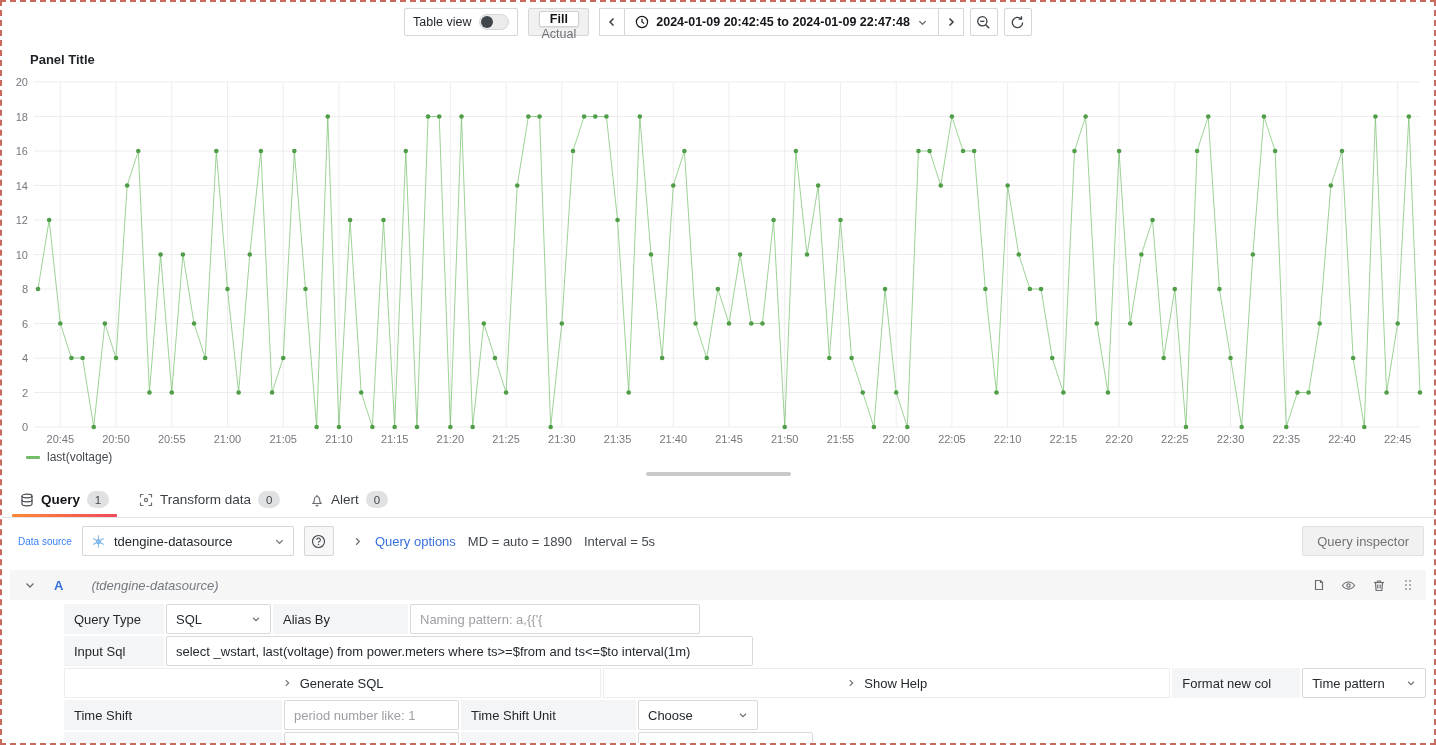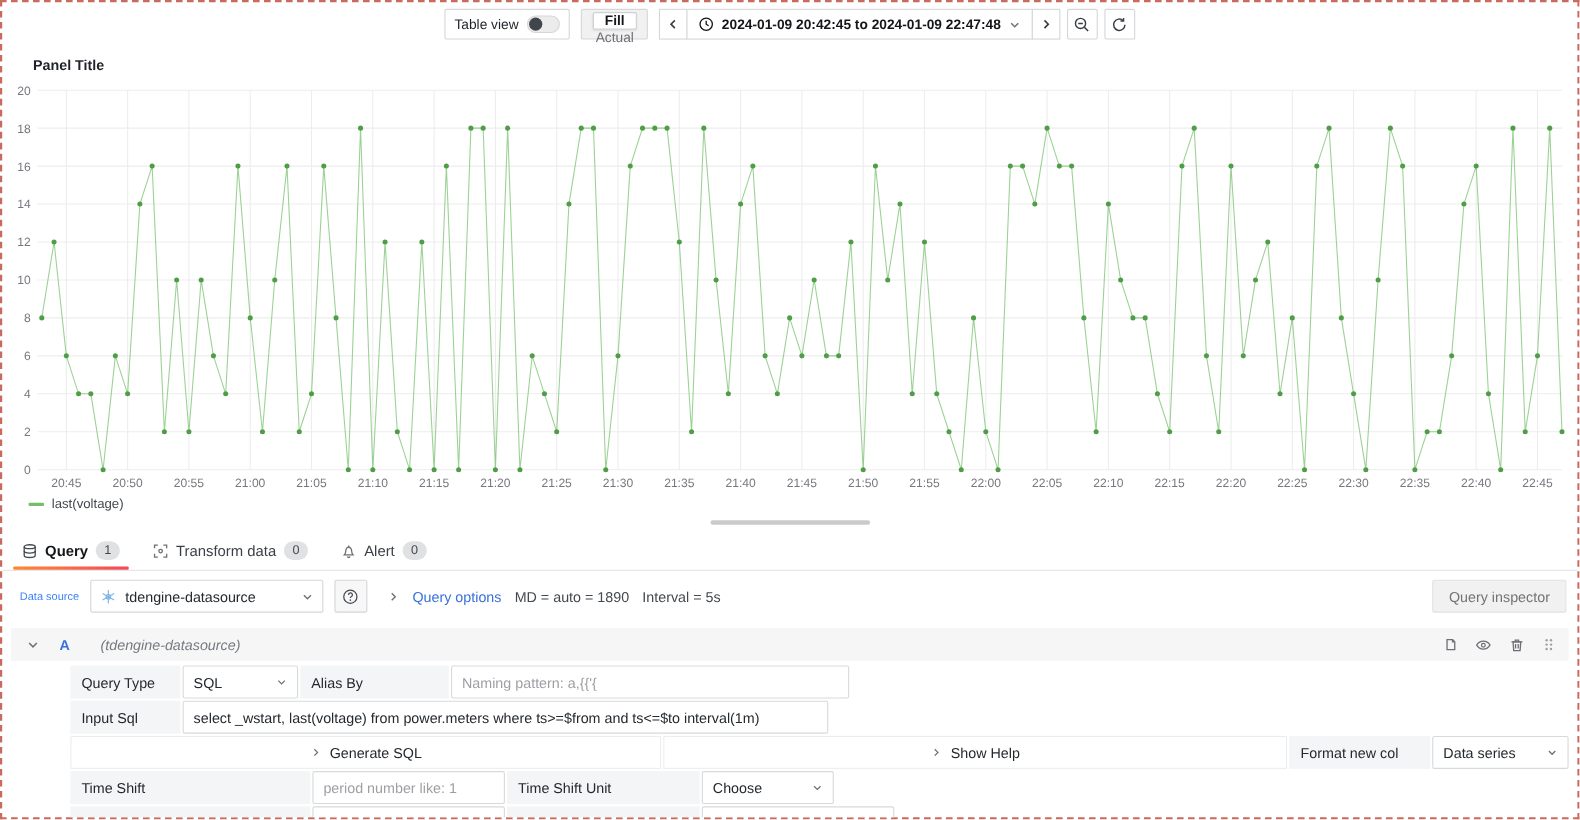--- a/index.html
+++ b/index.html
@@ -455,21 +455,21 @@
 
       <div class="frow">
         <div class="flabel" style="width:100px">Query Type</div>
         <div class="fselect" style="width:105px">
           <span class="grow">SQL</span>
           <svg class="ic" width="10" height="10" viewBox="0 0 12 12">
               <polyline points="2.5,4.5 6,8 9.5,4.5" fill="none" stroke="#6e7074" stroke-width="1.4"></polyline>
             </svg>
         </div>
         <div class="flabel" style="width:135px">Alias By</div>
-        <input class="finput" style="width: 362px;" placeholder="Naming pattern: a,{{'{">
+        <input class="finput" style="width: 290px;" placeholder="Naming pattern: a,{{'{">
       </div>
 
       <div class="frow">
         <div class="flabel" style="width:100px">Input Sql</div>
         <input class="finput" style="width: 587px;" value="select _wstart, last(voltage) from power.meters where ts&gt;=$from and ts&lt;=$to interval(1m)">
       </div>
 
       <div class="frow">
         <div class="collapse-cell" style="width:538px">
           <span class="chev">
@@ -482,21 +482,21 @@
         <div class="collapse-cell" style="width:568px">
           <span class="chev">
               <svg class="ic" width="10" height="10" viewBox="0 0 12 12">
                 <polyline points="4.5,2.5 8,6 4.5,9.5" fill="none" stroke="#6e7074" stroke-width="1.4"></polyline>
               </svg>
             </span>
           <span>Show Help</span>
         </div>
         <div class="flabel" style="width:128px">Format new col</div>
         <div class="fselect" style="width:124px">
-          <span class="grow">Data series</span>
+          <span class="grow">Time pattern</span>
           <svg class="ic" width="10" height="10" viewBox="0 0 12 12">
               <polyline points="2.5,4.5 6,8 9.5,4.5" fill="none" stroke="#6e7074" stroke-width="1.4"></polyline>
             </svg>
         </div>
       </div>
 
       <div class="frow">
         <div class="flabel" style="width:218px">Time Shift</div>
         <input class="finput" style="width: 175px;" placeholder="period number like: 1">
         <div class="flabel" style="width:175px">Time Shift Unit</div>

